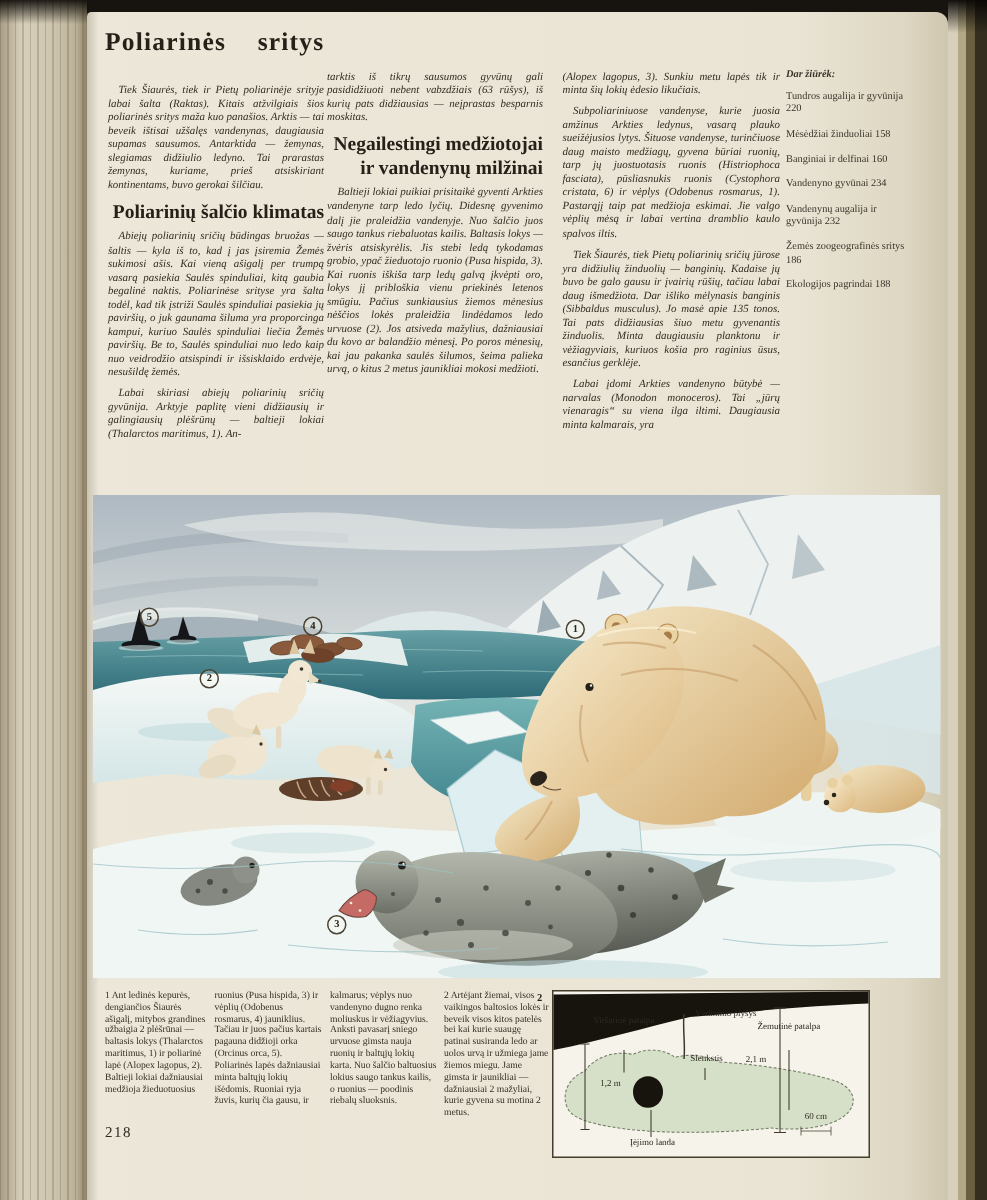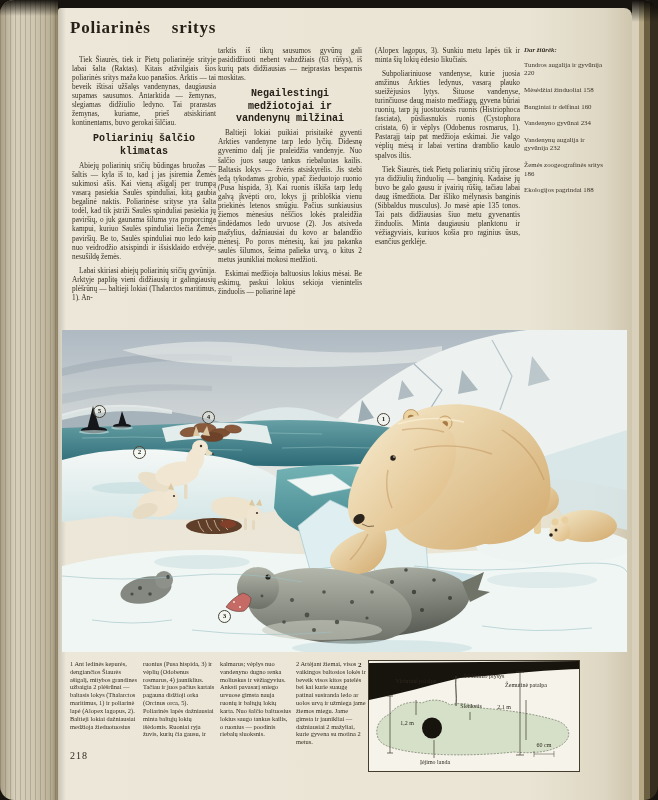--- a/index.html
+++ b/index.html
@@ -1,17 +1,17 @@
 <!DOCTYPE html>
 <html><head>
 <meta charset="utf-8">
 <style>
   html,body{margin:0;padding:0;background:#17130e;}
   .scene{position:relative;width:658px;height:800px;background:#17130e;overflow:hidden;
-         font-family:"Liberation Serif","DejaVu Serif",serif;color:#332c22;border-radius:14px;}
+         font-family:"Liberation Serif","DejaVu Serif",serif;color:#332c22;}
   
   .left-edge{position:absolute;left:0;top:0;width:58px;height:800px;
     background:
       repeating-linear-gradient(90deg,rgba(90,80,60,.25) 0 1px,rgba(0,0,0,0) 1px 5px),
       linear-gradient(90deg,#a89d85 0%,#d7cfba 25%,#cfc6b0 60%,#b9af96 88%,#8d8166 100%);}
   .left-edge .top-shade{position:absolute;left:0;top:0;width:100%;height:16px;
     background:linear-gradient(180deg,rgba(10,8,5,.9),rgba(10,8,5,0));}
   
   .page{position:absolute;left:58px;top:8px;width:574px;height:792px;
     background:linear-gradient(90deg,#ece7d8 0%,#e9e4d4 82%,#ded7c3 95%,#cfc6ae 100%);
@@ -21,23 +21,23 @@
   
   .right-edge{position:absolute;right:0;top:0;width:26px;height:800px;
     background:linear-gradient(90deg,#d8d0ba 0 7px,#b3a883 7px 12px,#6b5f41 12px 18px,#352e1f 18px 26px);}
   .right-edge .top-shade{position:absolute;left:0;top:0;width:100%;height:22px;
     background:linear-gradient(180deg,rgba(8,6,4,.95),rgba(8,6,4,0));}
 
   .title{position:absolute;left:12px;top:10px;margin:0;font-size:17px;font-weight:bold;
     letter-spacing:.8px;word-spacing:16px;color:#262018;}
 
   .col{position:absolute;font-size:7.3px;line-height:1.24;text-align:justify;color:#342d23;}
-  .col p{margin:0 0 5px;text-indent:7px;}
+  .col p{margin:0 0 5px;text-indent:7px;font-style:italic;}
   .col p.noindent{text-indent:0;}
-  .col h3{font-size:10px;margin:6px 0 3px;color:#262018;text-align:center;font-family:Liberation Mono, monospace;}
+  .col h3{font-size:13px;margin:6px 0 3px;color:#262018;text-align:right;}
   .col1{left:14px;top:47px;width:144px;}
   .col2{left:160px;top:38px;width:144px;}
   .col3{left:317px;top:38px;width:145px;}
 
   .sidebar{position:absolute;left:466px;top:38px;width:80px;font-size:6.9px;line-height:1.25;color:#3a332a;}
   .sidebar-heading{font-style:italic;font-weight:bold;margin-bottom:6px;}
   .sidebar-item{margin-bottom:8px;}
 
   .illustration{position:absolute;left:4px;top:322px;width:565px;height:322px;}
   .illustration svg{display:block;}
@@ -73,27 +73,27 @@
       <p>Tiek Šiaurės, tiek ir Pietų poliarinėje srityje labai šalta (Raktas). Kitais atžvilgiais šios poliarinės sritys maža kuo panašios. Arktis — tai beveik ištisai užšalęs vandenynas, daugiausia supamas sausumos. Antarktida — žemynas, slegiamas didžiulio ledyno. Tai prarastas žemynas, kuriame, prieš atsiskiriant kontinentams, buvo gerokai šilčiau.</p>
       <h3>Poliarinių šalčio klimatas</h3>
       <p>Abiejų poliarinių sričių būdingas bruožas — šaltis — kyla iš to, kad į jas įsiremia Žemės sukimosi ašis. Kai vieną ašigalį per trumpą vasarą pasiekia Saulės spinduliai, kitą gaubia begalinė naktis. Poliarinėse srityse yra šalta todėl, kad tik įstriži Saulės spinduliai pasiekia jų paviršių, o juk gaunama šiluma yra proporcinga kampui, kuriuo Saulės spinduliai liečia Žemės paviršių. Be to, Saulės spinduliai nuo ledo kaip nuo veidrodžio atsispindi ir išsisklaido erdvėje, nesušildę žemės.</p>
       <p>Labai skiriasi abiejų poliarinių sričių gyvūnija. Arktyje paplitę vieni didžiausių ir galingiausių plėšrūnų — baltieji lokiai (Thalarctos maritimus, 1). An-</p>
     </div>
 
     <div class="col col2">
       <p class="noindent">tarktis iš tikrų sausumos gyvūnų gali pasididžiuoti nebent vabzdžiais (63 rūšys), iš kurių pats didžiausias — neįprastas besparnis moskitas.</p>
       <h3>Negailestingi medžiotojai ir vandenynų milžinai</h3>
       <p>Baltieji lokiai puikiai prisitaikė gyventi Arkties vandenyne tarp ledo lyčių. Didesnę gyvenimo dalį jie praleidžia vandenyje. Nuo šalčio juos saugo tankus riebaluotas kailis. Baltasis lokys — žvėris atsiskyrėlis. Jis stebi ledą tykodamas grobio, ypač žieduotojo ruonio (Pusa hispida, 3). Kai ruonis iškiša tarp ledų galvą įkvėpti oro, lokys jį pribloškia vienu priekinės letenos smūgiu. Pačius sunkiausius žiemos mėnesius nėščios lokės praleidžia lindėdamos ledo urvuose (2). Jos atsiveda mažylius, dažniausiai du kovo ar balandžio mėnesį. Po poros mėnesių, kai jau pakanka saulės šilumos, šeima palieka urvą, o kitus 2 metus jaunikliai mokosi medžioti.</p>
-      <p>Eskimai medžioja baltuosius lokius mėsai. Be eskimų, paskui lokius sekioja vienintelis žinduolis — poliarinė lapė</p>
     </div>
 
     <div class="col col3">
       <p class="noindent">(Alopex lagopus, 3). Sunkiu metu lapės tik ir minta šių lokių ėdesio likučiais.</p>
       <p>Subpoliariniuose vandenyse, kurie juosia amžinus Arkties ledynus, vasarą plauko sueižėjusios lytys. Šituose vandenyse, turinčiuose daug maisto medžiagų, gyvena būriai ruonių, tarp jų juostuotasis ruonis (Histriophoca fasciata), pūsliasnukis ruonis (Cystophora cristata, 6) ir vėplys (Odobenus rosmarus, 1). Pastarąjį taip pat medžioja eskimai. Jie valgo vėplių mėsą ir labai vertina dramblio kaulo spalvos iltis.</p>
       <p>Tiek Šiaurės, tiek Pietų poliarinių sričių jūrose yra didžiulių žinduolių — banginių. Kadaise jų buvo be galo gausu ir įvairių rūšių, tačiau labai daug išmedžiota. Dar išliko mėlynasis banginis (Sibbaldus musculus). Jo masė apie 135 tonos. Tai pats didžiausias šiuo metu gyvenantis žinduolis. Minta daugiausiu planktonu ir vėžiagyviais, kuriuos košia pro raginius ūsus, esančius gerklėje.</p>
+      <p>Labai įdomi Arkties vandenyno būtybė — narvalas (Monodon monoceros). Tai „jūrų vienaragis“ su viena ilga iltimi. Daugiausia minta kalmarais, yra</p>
     </div>
 
     <div class="sidebar">
       <div class="sidebar-heading">Dar žiūrėk:</div>
       <div class="sidebar-item">Tundros augalija ir gyvūnija 220</div>
       <div class="sidebar-item">Mėsėdžiai žinduoliai 158</div>
       <div class="sidebar-item">Banginiai ir delfinai 160</div>
       <div class="sidebar-item">Vandenyno gyvūnai 234</div>
       <div class="sidebar-item">Vandenynų augalija ir gyvūnija 232</div>
       <div class="sidebar-item">Žemės zoogeografinės sritys 186</div>

